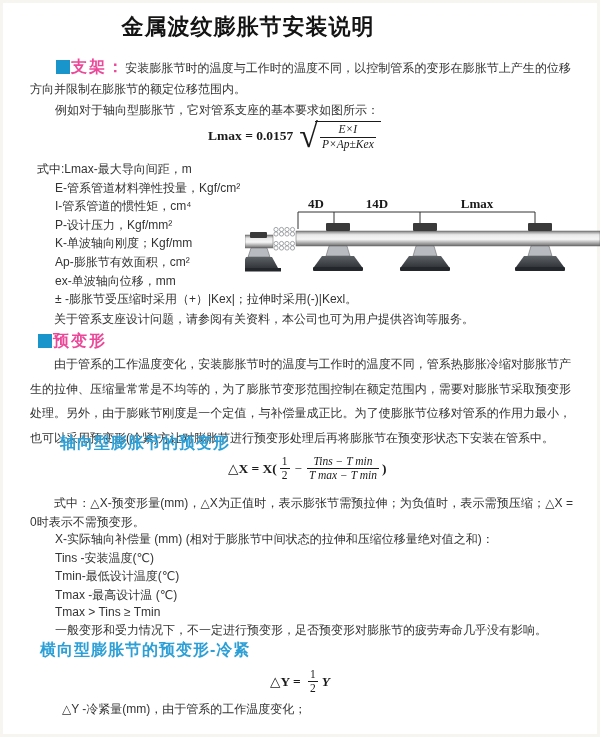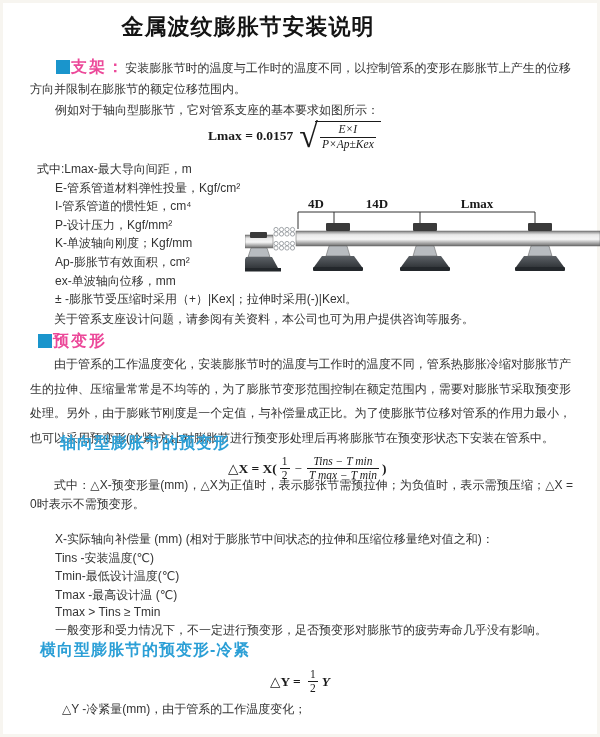--- a/index.html
+++ b/index.html
@@ -45,21 +45,21 @@
   
   .def-list { top:160px; left:37px; }
   .def-item { font-size:12px; line-height:18.6px; color:#333; white-space:pre; }
   .def-item.ind { padding-left:18px; }
   .p-note { top:309px; left:30px; width:541px; text-indent:24px; }
   .h-predeform { top:331px; left:38px; }
   .p2 { top:352px; left:30px; width:541px; font-size:12px; line-height:24.5px;
         text-indent:2em; text-align:justify; color:#333; }
   .h-sub { color:#2b9fd6; font-size:16px; font-weight:bold; letter-spacing:1px; }
   .h-axial { top:433px; left:60px; }
-  .p3 { top:476px; left:30px; width:543px; font-size:12px; line-height:19px;
+  .p3 { top:494px; left:30px; width:543px; font-size:12px; line-height:19px;
         text-indent:24px; text-align:justify; color:#333; }
   .ax-item { left:55px; font-size:12px; color:#333; white-space:pre; }
   .h-lateral { top:640px; left:40px; }
   .p4 { top:701px; left:62px; font-size:12px; color:#333; }
   
   .diagram { top:192px; left:245px; width:355px; height:95px;text-align:right; }
   .dim-label { font:bold 13px "Liberation Serif","DejaVu Serif",serif; fill:#1a1a1a; }
 </style>
 </head>
 <body>

